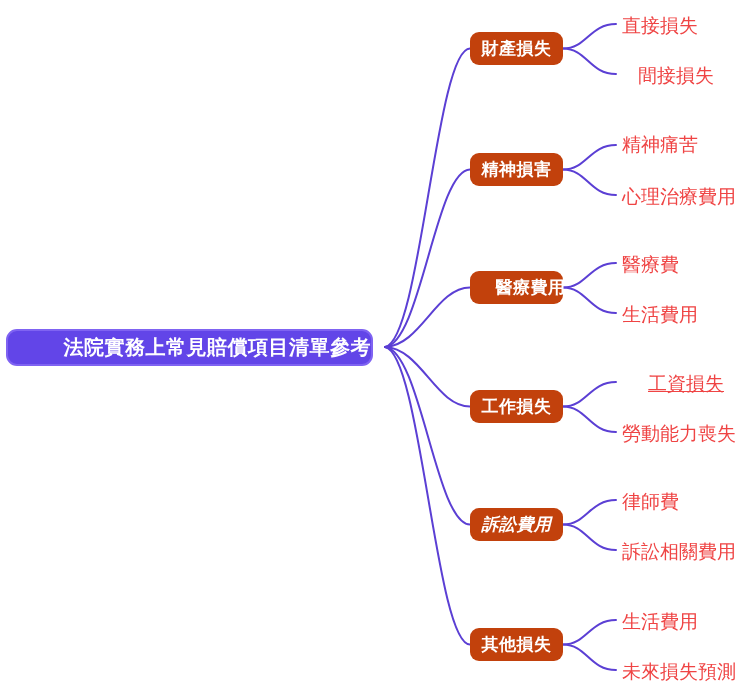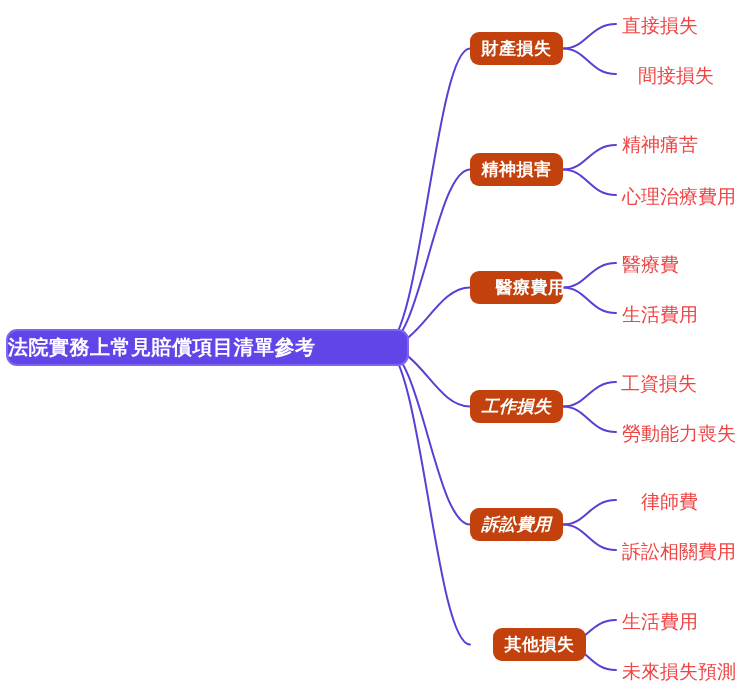--- a/index.html
+++ b/index.html
@@ -22,24 +22,24 @@
     left: 0;
     top: 0;
     width: 740px;
     height: 692px;
     pointer-events: none;
   }
   .node-root {
     position: absolute;
     display: flex;
     align-items: center;
-    justify-content: flex-start;
+    justify-content: flex-end;
     left: 6px;
     top: 329px;
-    width: 403px;
+    width: 367px;
     height: 37px;
     box-sizing: border-box;
     background: #6245e8;
     border: 2px solid #7f63f2;
     border-radius: 11px;
     color: #ffffff;
     font-size: 20px;
     font-weight: bold;
     letter-spacing: 0.5px;
     white-space: nowrap;
@@ -107,30 +107,30 @@
       <div class="node-branch" style="left: 470px; top: 153px;">
         <span>精神損害</span>
       </div>
       <div class="node-leaf" style="left: 622px; top: 137px; font-family: Liberation Mono, monospace;">精神痛苦</div>
       <div class="node-leaf" style="left: 622px; top: 187px;">心理治療費用</div>
       <div class="node-branch" style="left: 470px; top: 271px; padding-left: 28px;">
         <span>醫療費用</span>
       </div>
       <div class="node-leaf" style="left: 622px; top: 255px;">醫療費</div>
       <div class="node-leaf" style="left: 622px; top: 305px;">生活費用</div>
-      <div class="node-branch" style="left: 470px; top: 390px; font-style: italic;">
+      <div class="node-branch" style="left: 470px; top: 390px;">
         <span>工作損失</span>
       </div>
-      <div class="node-leaf" style="left: 621px; top: 374px;">工資損失</div>
+      <div class="node-leaf" style="left: 648px; top: 374px; text-decoration: underline;">工資損失</div>
       <div class="node-leaf" style="left: 622px; top: 424px; text-align: center;">勞動能力喪失</div>
       <div class="node-branch" style="left: 470px; top: 508px; font-style: italic;">
         <span>訴訟費用</span>
       </div>
-      <div class="node-leaf" style="left: 622px; top: 492px; margin-left: 19px;">律師費</div>
+      <div class="node-leaf" style="left: 622px; top: 492px;">律師費</div>
       <div class="node-leaf" style="left: 622px; top: 542px;">訴訟相關費用</div>
-      <div class="node-branch" style="left: 470px; top: 628px; margin-left: 23px;">
+      <div class="node-branch" style="left: 470px; top: 628px;">
         <span>其他損失</span>
       </div>
       <div class="node-leaf" style="left: 622px; top: 612px;">生活費用</div>
       <div class="node-leaf" style="left: 622px; top: 662px;">未來損失預測</div>
     </div>
 
 </div>
 
 </body></html>

